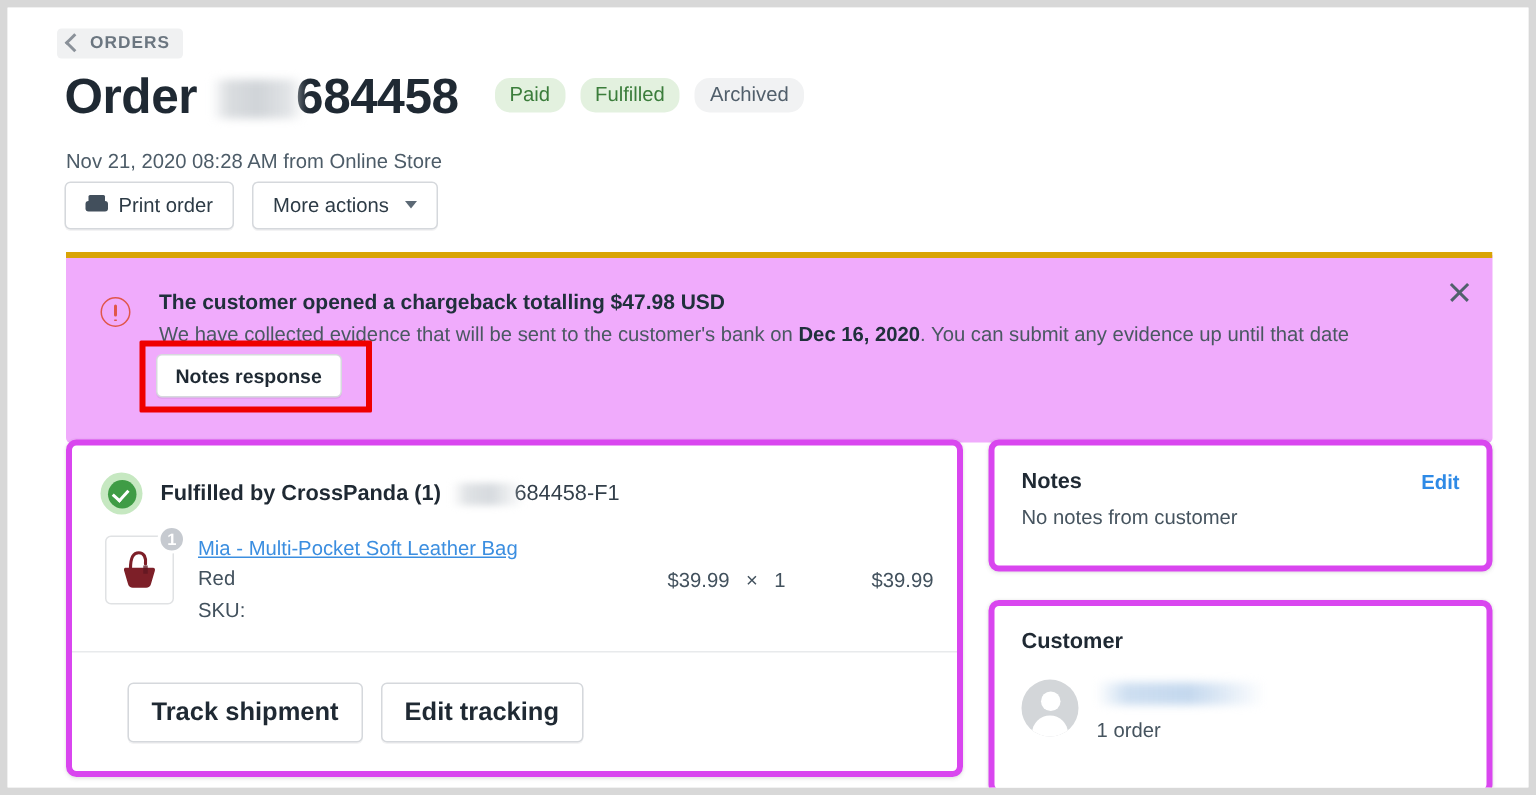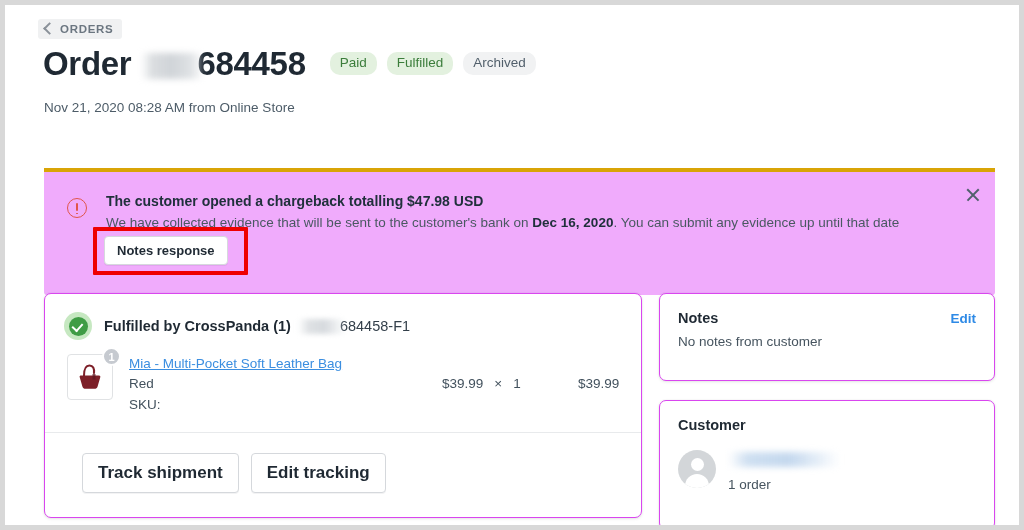--- a/index.html
+++ b/index.html
@@ -195,21 +195,21 @@
     box-shadow: 0 1px 0 rgba(22,29,37,0.06);
     font-size: 13px; font-weight: bold; color: #1f2933;
     padding: 6px 12px;
     cursor: pointer;
     z-index: 21;
   }
 
   
   .card {
     background: #ffffff;
-    border: 1px solid #d946ef;
+    border: 4px solid #d946ef;
     border-radius: 7px;
     box-shadow: 0 0 0 1px rgba(63,63,68,0.02), 0 1px 3px rgba(63,63,68,0.12);
   }
   .left-col {
     position: absolute;
     left: 39px; top: 288px;
     width: 598px; height: 225px;
     overflow: hidden;
   }
   .fulfil-head {
@@ -366,20 +366,30 @@
     <span class="order-number">684458</span>
     <span class="badges">
       <span class="badge green">Paid</span>
       <span class="badge green">Fulfilled</span>
       <span class="badge grey">Archived</span>
     </span>
   </div>
 
   <div class="meta-line">Nov 21, 2020 08:28 AM from Online Store</div>
 
+  <div class="action-row">
+    <button class="btn plain">
+      <span class="printer-icon"></span>
+      <span>Print order</span>
+    </button>
+    <button class="btn plain">
+      <span>More actions</span>
+      <span class="caret-down"></span>
+    </button>
+  </div>
 
   <div class="banner">
     <span class="banner-warn-icon"></span>
     <div class="banner-title">The customer opened a chargeback totalling $47.98 USD</div>
     <div class="banner-body"><span>We have collected evidence that will be sent to the customer's bank on </span><b>Dec 16, 2020</b><span>. You can submit any evidence up until that date</span></div>
     <span class="banner-close"></span>
   </div>
 
   <button class="submit-btn">Notes response</button>
   <div class="annot-rect"></div>

